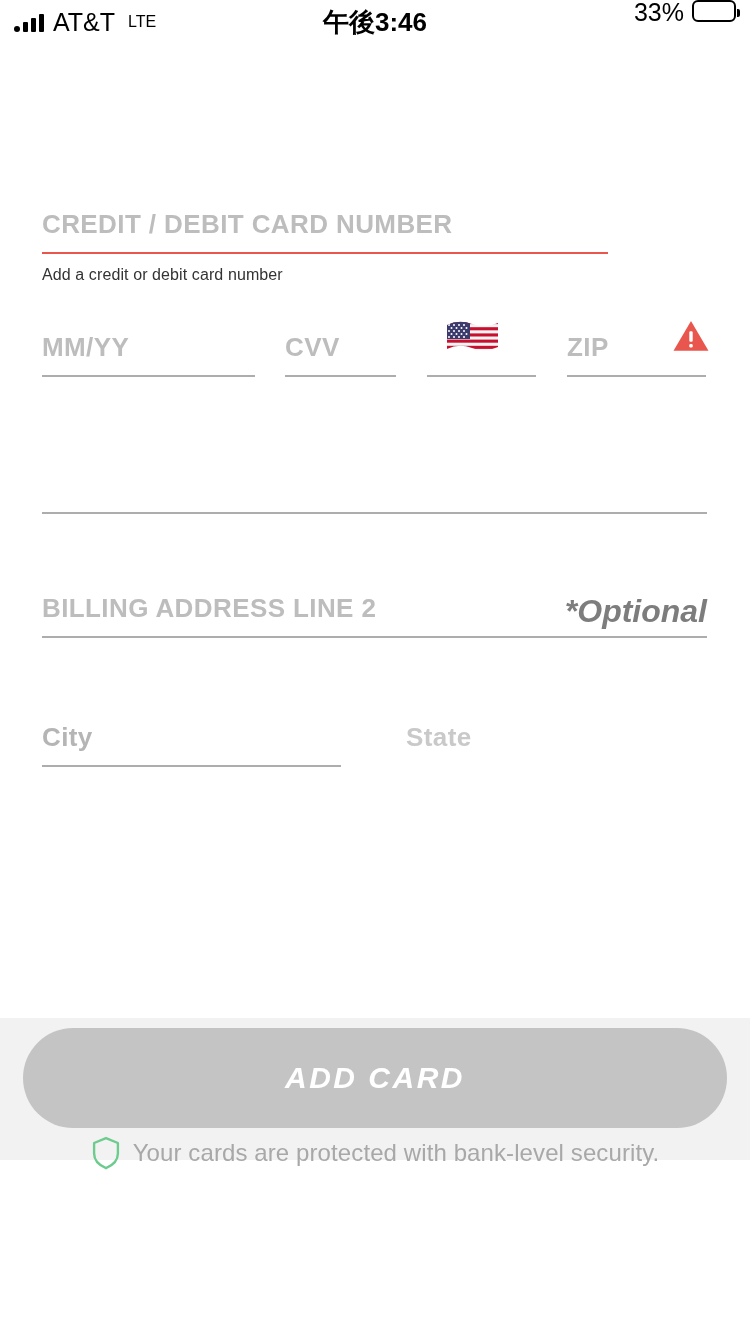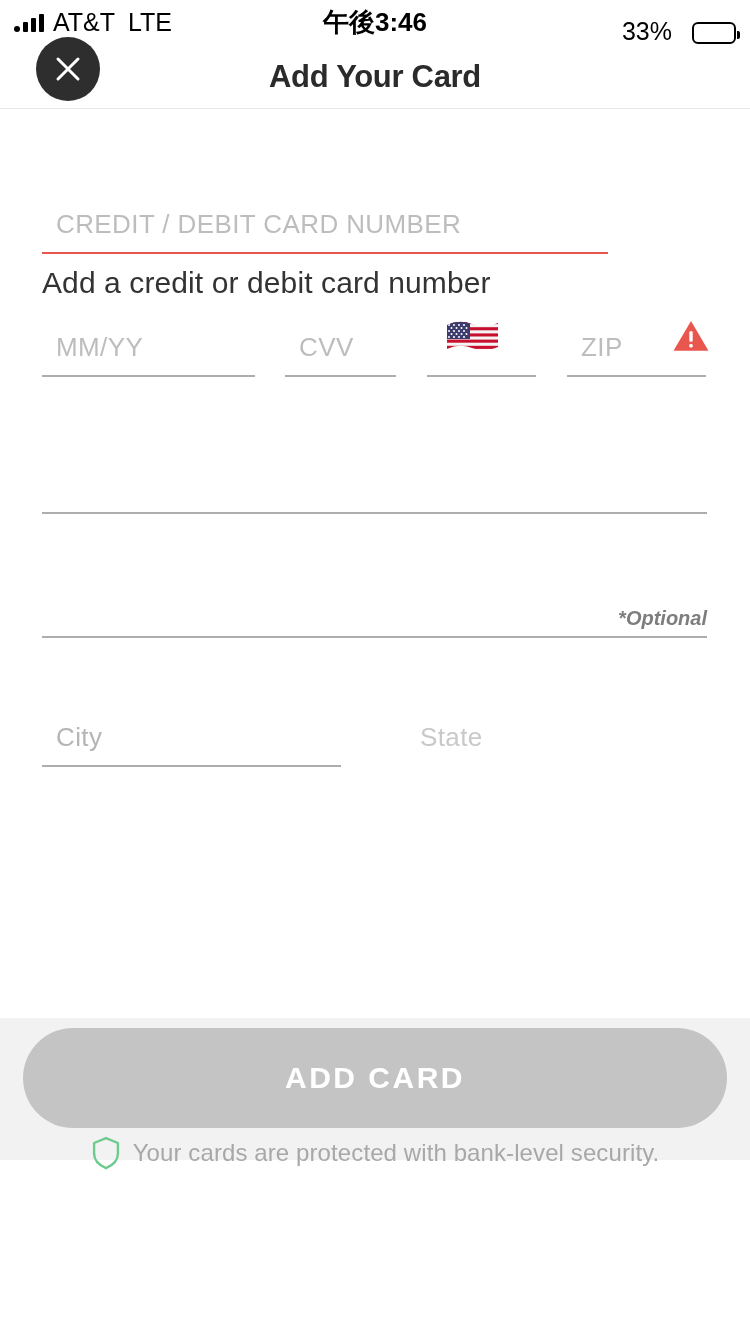--- a/index.html
+++ b/index.html
@@ -21,31 +21,31 @@
     position:absolute; left:14px; top:0; height:44px;
     display:flex; align-items:center; gap:9px;
   }
   .signal { display:flex; align-items:flex-end; gap:3px; height:19px; }
   .signal i { display:block; width:5px; background:#000; border-radius:1px; }
   .signal i:nth-child(1){ height:6px; border-radius:50%; width:6px; }
   .signal i:nth-child(2){ height:10px; }
   .signal i:nth-child(3){ height:14px; }
   .signal i:nth-child(4){ height:18px; }
   .carrier { font-size:25px; letter-spacing:0px; font-weight:400; line-height:1; }
-  .lte { font-size:25px; font-weight:400; line-height:1; margin-left:4px; }
+  .lte { font-size:16px; font-weight:400; line-height:1; margin-left:4px; }
 
   .sb-center {
     position:absolute; left:0; top:0; width:750px; height:44px;
     display:flex; align-items:center; justify-content:center;
   }
   .clock { font-size:26px; font-weight:700; line-height:1; }
 
   .sb-right {
     position:absolute; right:14px; top:0; height:44px;
-    display:flex; align-items:flex-end; gap:20px;
+    display:flex; align-items:flex-start; gap:8px;
   }
   .batt-pct { font-size:25px; font-weight:400; line-height:1; }
   .batt {
     position:relative; width:44px; height:22px;
     border:2px solid #000; border-radius:6px; padding:2px;
   }
   .batt::after {
     content:""; position:absolute; right:-6px; top:7px;
     width:3px; height:8px; background:#000; border-radius:0 2px 2px 0;
   }
@@ -67,36 +67,36 @@
     position:absolute; left:0; top:0; width:750px; height:65px;
     display:flex; align-items:center; justify-content:center;
     font-size:31px; font-weight:700; color:#2b2b2b; letter-spacing:-0.3px;
   }
 
   
   .form { position:absolute; top:109px; left:0; width:750px; }
 
   .field { position:absolute; }
   .field-label {
-    font-size:26px; font-weight:400; color:#bdbdbd;
+    font-size:26px; font-weight:700; color:#bdbdbd;
     letter-spacing:0.4px; white-space:nowrap;
-    position:absolute; left:14px; bottom:14px;
+    position:absolute; left:0; bottom:14px;
   }
   .field-label.lower { text-transform:none; color:#c9c9c9; }
   .field-label.city { color:#b5b5b5; }
   .underline {
     position:absolute; left:0; bottom:0; height:2px; background:#adadad;
   }
   .underline.error { background:#e8564d; height:2px; }
 
   .helper {
-    position:absolute; font-size:30px; color:#333; letter-spacing:0.1px;
+    position:absolute; font-size:16px; color:#333; letter-spacing:0.1px;
   }
   .optional {
-    position:absolute; font-size:20px; font-style:italic; font-weight:600;
+    position:absolute; font-size:32px; font-style:italic; font-weight:600;
     color:#7d7d7d; letter-spacing:0px;
   }
 
   .warn-icon { position:absolute; width:38px; height:34px; }
 
   .flag {
     position:absolute; font-size:36px; line-height:1;
     width:60px; height:44px;
   }
   .flag svg { display:block; }
@@ -106,20 +106,21 @@
     position:absolute; left:0; bottom:0; width:750px; height:142px;
     background:#f2f2f2;
   }
   .add-card-btn {
     position:absolute; left:23px; top:10px;
     width:704px; height:100px; border-radius:50px;
     background:#c4c4c4; border:none; cursor:default;
     display:flex; align-items:center; justify-content:center;
     font-size:30px; font-weight:700; color:#ffffff; letter-spacing:2.5px;
     font-family:"Liberation Sans", sans-serif;
+    font-style:italic;
   }
   .secure-row {
     position:absolute; left:0; top:118px; width:750px;
     display:flex; align-items:center; justify-content:center; gap:12px;
   }
   .shield { width:30px; height:34px; display:block; }
   .secure-text { font-size:24px; color:#a8a8a8; letter-spacing:0.1px; }
 </style>
 </head>
 <body>
@@ -141,28 +142,20 @@
       <span class="clock">午後3:46</span>
     </div>
     <div class="sb-right">
       <span class="batt-pct">33%</span>
       <span class="batt">
         <span class="batt-fill" id="batt-fill" style="width:33%"></span>
       </span>
     </div>
   </div>
 
-  <div class="header">
-    <button class="close-btn">
-      <svg viewBox="0 0 24 24">
-        <path d="M4 4 L20 20 M20 4 L4 20" stroke="#ffffff" stroke-width="2.4" stroke-linecap="round" fill="none"></path>
-      </svg>
-    </button>
-    <div class="page-title">Add Your Card</div>
-  </div>
 
   <div class="form">
 
     <div class="field" style="left:42px; top:85px; width:566px; height:60px;">
       <span class="field-label">CREDIT / DEBIT CARD NUMBER</span>
       <span class="underline error" style="width:566px;"></span>
     </div>
 
     <svg class="warn-icon" viewBox="0 0 40 36" style="left:672px; top:210px;">
       <path d="M20 2 L38.5 33.5 L1.5 33.5 Z" fill="#e8564d"></path>
@@ -230,20 +223,21 @@
     <div class="field" style="left:567px; top:208px; width:139px; height:60px;">
       <span class="field-label">ZIP</span>
       <span class="underline" style="width:139px;"></span>
     </div>
 
     <div class="field" style="left:42px; top:345px; width:665px; height:60px;">
       <span class="underline" style="width:665px;"></span>
     </div>
 
     <div class="field" style="left:42px; top:469px; width:665px; height:60px;">
+      <span class="field-label">BILLING ADDRESS LINE 2</span>
       <span class="optional" style="right:0; bottom:8px;">*Optional</span>
       <span class="underline" style="width:665px;"></span>
     </div>
 
     <div class="field" style="left:42px; top:598px; width:299px; height:60px;text-align:center;">
       <span class="field-label lower city">City</span>
       <span class="underline" style="width:299px;"></span>
     </div>
 
     <div class="field" style="left:406px; top:598px; width:300px; height:60px;">

